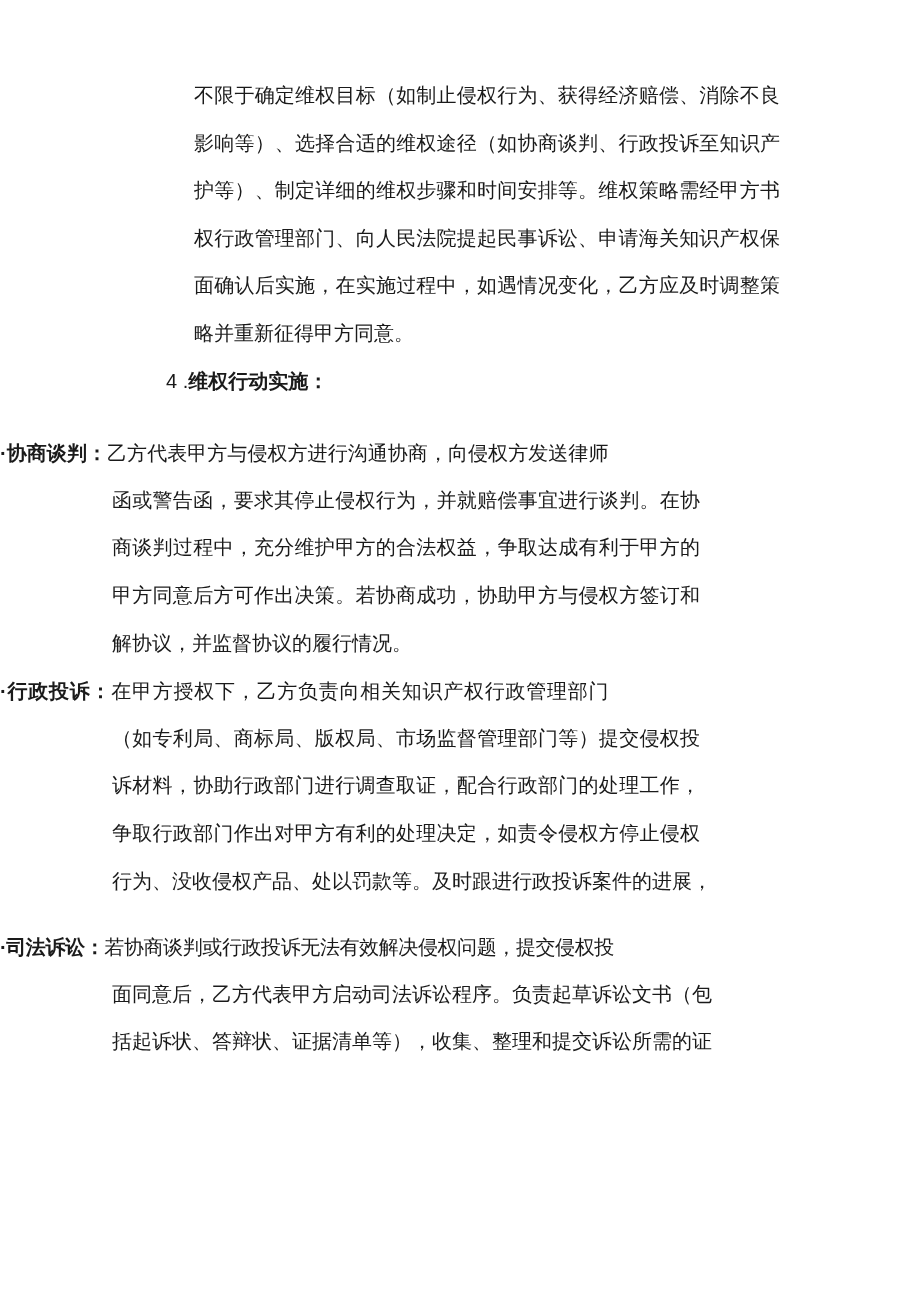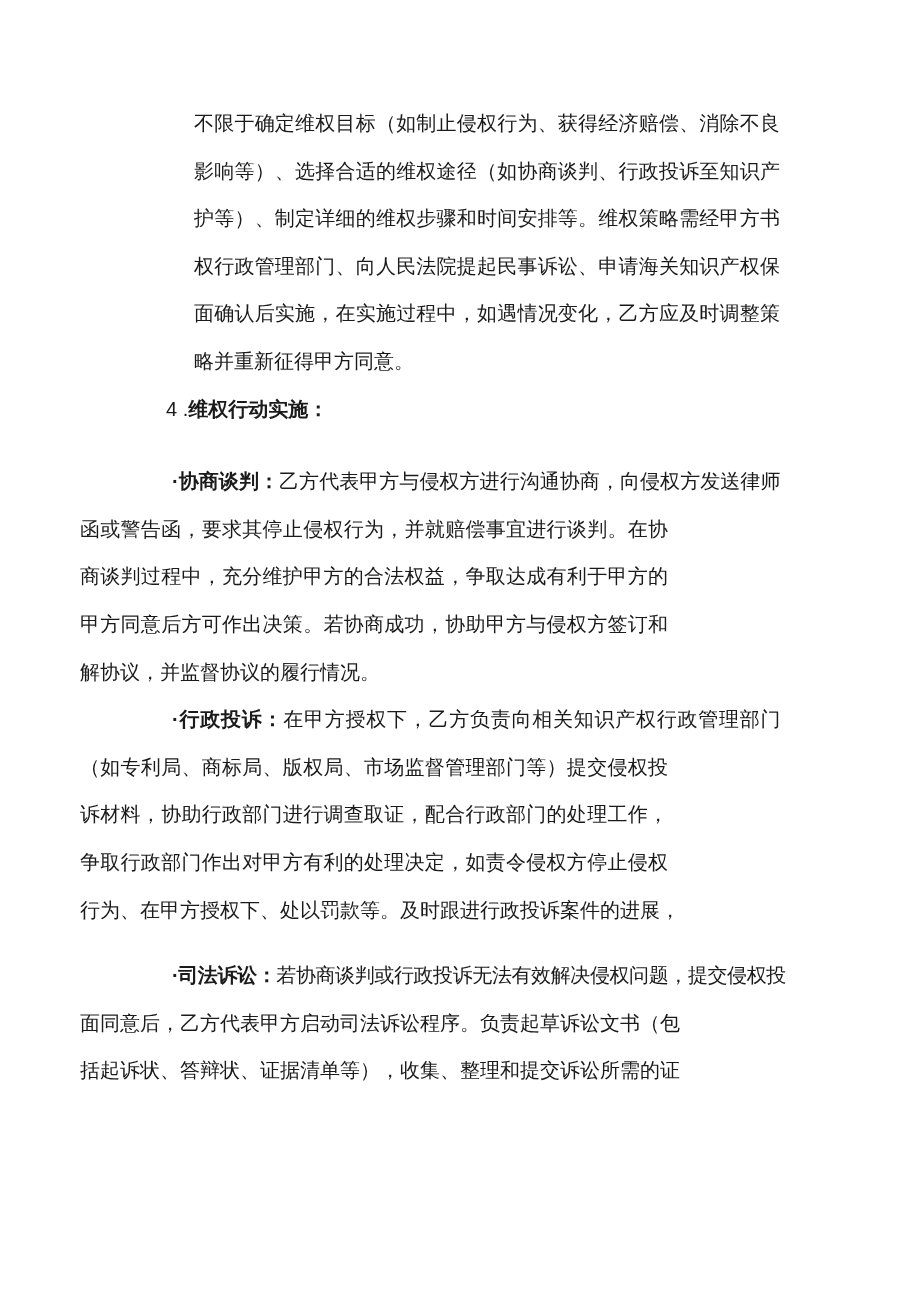--- a/index.html
+++ b/index.html
@@ -8,21 +8,21 @@
   }
   body {
     width: 920px;
     height: 1301px;
     background: #ffffff;
     color: #1a1a1a;
     font-family: "Liberation Sans", "DejaVu Sans", sans-serif;
     overflow: hidden;
   }
   .doc {
-    padding-top: 100px;
+    padding-top: 72px;
     font-size: 20px;
     line-height: 47.6px;
   }
   .line {
     white-space: nowrap;
     text-align: justify;
     text-align-last: justify;
   }
   .line.natural {
     text-align: center;
@@ -37,27 +37,27 @@
     white-space: nowrap;
   }
   .heading-line .num {
     font-weight: 400;
   }
   .heading-line .title {
     font-weight: 700;
     text-align: center;
   }
   .bullet .first {
-    margin-left: 172px;
     width: 608px;
     letter-spacing: -0.4px;
   }
   .bullet .cont {
-    margin-left: 80px;
+    margin-left: 112px;
     width: 588px;
+    font-family: Liberation Mono, monospace;
   }
   .bullet-1 { margin-top: 25px; }
   .bullet-2 { margin-top: 0px; }
   .bullet-3 { margin-top: 18px; }
   .b {
     font-weight: 700;
   }
 </style>
 </head>
 <body>
@@ -87,21 +87,21 @@
     <div class="line cont natural">解协议，并监督协议的履行情况。</div>
   </div>
 
   <div class="bullet bullet-2">
     <div class="line first">
       <span class="b">·</span><span class="b">行政投诉：</span><span>在甲方授权下，乙方负责向相关知识产权行政管理部门</span>
     </div>
     <div class="line cont">（如专利局、商标局、版权局、市场监督管理部门等）提交侵权投</div>
     <div class="line cont">诉材料，协助行政部门进行调查取证，配合行政部门的处理工作，</div>
     <div class="line cont">争取行政部门作出对甲方有利的处理决定，如责令侵权方停止侵权</div>
-    <div class="line cont natural">行为、在甲方授权下、处以罚款等。及时跟进行政投诉案件的进展，</div>
+    <div class="line cont natural">行为、没收侵权产品、处以罚款等。及时跟进行政投诉案件的进展，</div>
   </div>
 
   <div class="bullet bullet-3">
     <div class="line first">
       <span class="b">·</span><span class="b">司法诉讼：</span><span>若协商谈判或行政投诉无法有效解决侵权问题，提交侵权投</span>
     </div>
     <div class="line cont">面同意后，乙方代表甲方启动司法诉讼程序。负责起草诉讼文书（包</div>
     <div class="line cont">括起诉状、答辩状、证据清单等），收集、整理和提交诉讼所需的证</div>
   </div>
 

